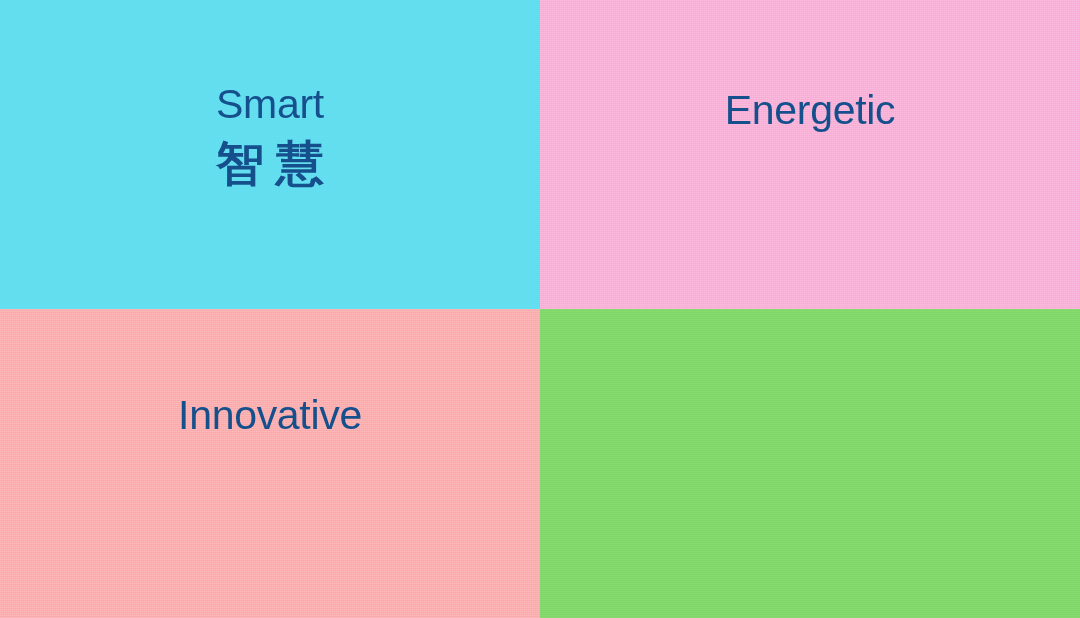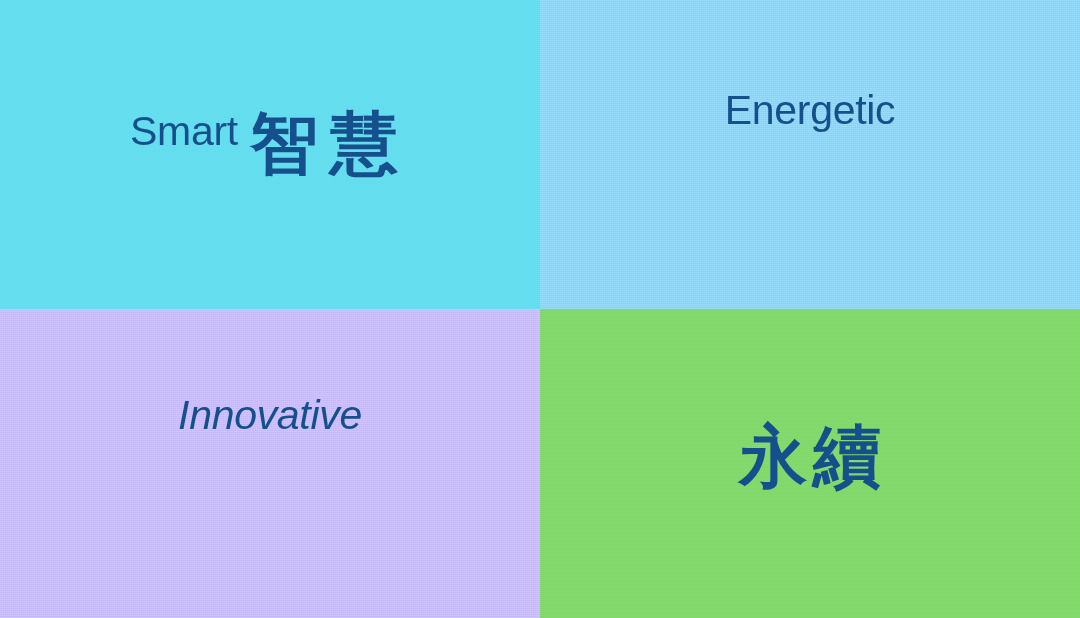--- a/index.html
+++ b/index.html
@@ -49,40 +49,40 @@
         rgba(0,0,0,0.0) 1px,
         rgba(0,0,0,0.0) 2px);
   }
 
   .quadrant.plain::after { opacity: 0.08; }
 
   .label-stack {
     position: relative;
     z-index: 2;
     display: flex;
-    flex-direction: row;
+    flex-direction: column;
     align-items: center;
     margin-top: 86px;
     line-height: 1;
   }
 
   .label-en {
     font-family: "Liberation Sans", "DejaVu Sans", sans-serif;
     font-size: 41px;
     font-weight: 400;
     letter-spacing: -0.3px;
     white-space: nowrap;
   }
 
   .label-zh {
     font-family: "DejaVu Sans", "Liberation Sans", sans-serif;
-    font-size: 68px;
+    font-size: 48px;
     font-weight: 700;
     letter-spacing: 3px;
-    margin-top: 26px;
+    margin-top: 14px;
     white-space: nowrap;
     text-align: center;
   }
 
   
   #q-smart       .label-stack { margin-top: 84px; }
   #q-energetic   .label-stack { margin-top: 90px; }
   #q-innovative  .label-stack { margin-top: 86px; }
   #q-sustainable .label-stack { margin-top: 88px; }
 
@@ -96,31 +96,30 @@
 
 <div id="value-grid">
 
   <div class="quadrant plain" id="q-smart" style="background-color: rgb(93, 221, 240);">
     <div class="label-stack">
       <div class="label-en" style="color: rgb(22, 80, 140);">Smart</div>
       <div class="label-zh" style="color: rgb(22, 80, 140);">智慧</div>
     </div>
   </div>
 
-  <div class="quadrant" id="q-energetic" style="background-color: #7dd3fc;">
+  <div class="quadrant" id="q-energetic" style="background-color: #f9a8d4;">
     <div class="label-stack">
       <div class="label-en" style="color: rgb(22, 80, 140);">Energetic</div>
     </div>
   </div>
 
-  <div class="quadrant" id="q-innovative" style="background-color: #c4b5fd; font-style: italic;">
+  <div class="quadrant" id="q-innovative" style="background-color: #fca5a5;">
     <div class="label-stack">
       <div class="label-en" style="color: rgb(22, 80, 140);">Innovative</div>
     </div>
   </div>
 
   <div class="quadrant plain" id="q-sustainable" style="background-color: rgb(127, 215, 102);">
     <div class="label-stack">
-      <div class="label-zh" style="color: rgb(22, 80, 140);">永續</div>
     </div>
   </div>
 
 </div>
 
 </body></html>

